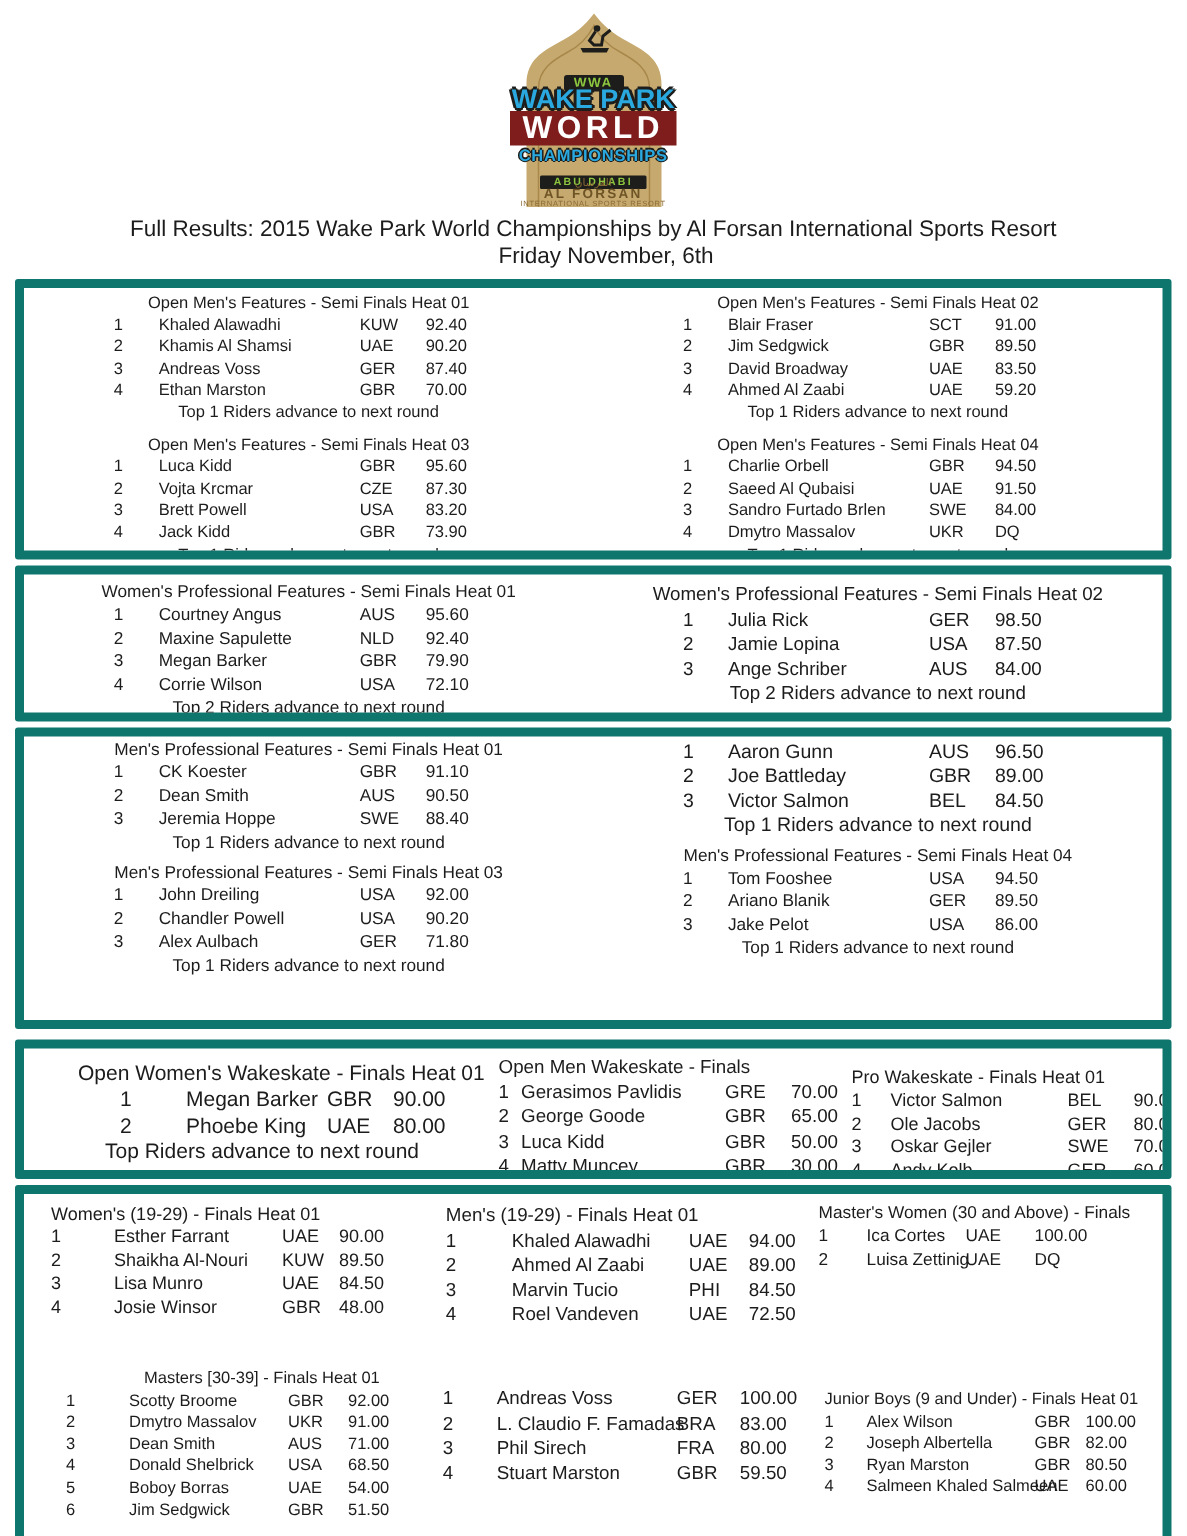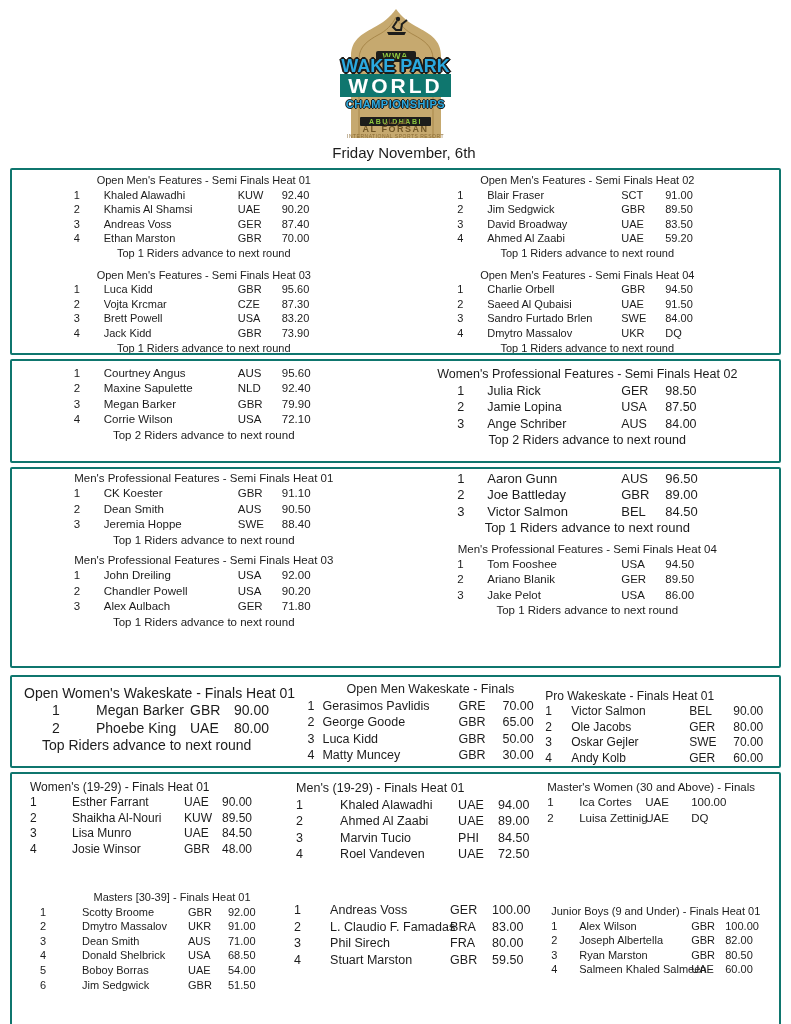--- a/index.html
+++ b/index.html
@@ -13,47 +13,47 @@
   .logo svg.arch{position:absolute;left:0;top:0;}
   .logo .ltxt{position:absolute;left:0;width:100%;text-align:center;white-space:nowrap;}
   .l-rider{top:12px;}
   .l-wwa{top:41px;}
   .l-wwa span{display:inline-block;background:#1d1d1b;color:#8dc63f;font-weight:900;
     font-size:9px;line-height:11px;padding:0 7px;border-radius:2px;letter-spacing:1px;}
   .l-wakepark{top:52px;font-size:18px;font-weight:900;color:#2aa9e0;letter-spacing:0px;
     text-shadow:-2px 0 #1d1d1b,2px 0 #1d1d1b,0 -2px #1d1d1b,0 2px #1d1d1b,
                 -1px -1px #1d1d1b,1px 1px #1d1d1b,1px -1px #1d1d1b,-1px 1px #1d1d1b;}
   .l-world{top:70px;}
-  .l-world span{display:inline-block;background:#0f766e;color:#ffffff;font-weight:900;
+  .l-world span{display:inline-block;background:#7f1d1d;color:#ffffff;font-weight:900;
     font-size:21px;line-height:23px;padding:0 8px;letter-spacing:3px;}
   .l-champ{top:94px;font-size:11px;font-weight:900;color:#2aa9e0;letter-spacing:0.5px;
     text-shadow:-1px 0 #1d1d1b,1px 0 #1d1d1b,0 -1px #1d1d1b,0 1px #1d1d1b;}
   .l-abudhabi{top:106px;}
   .l-abudhabi span{display:inline-block;background:#1d1d1b;color:#8dc63f;font-weight:900;
     font-size:7px;line-height:9px;padding:0 9px;letter-spacing:1.5px;border-radius:1px;}
   .l-arabic{top:114px;font-size:7px;color:#8a6b35;}
   .l-alforsan{top:120px;font-size:9px;font-weight:700;color:#6f5526;letter-spacing:1.5px;}
   .l-sub{top:129px;font-size:5px;color:#8a6b35;letter-spacing:0.5px;}
   
   .title-block{text-align:center;margin-top:6px;}
   .main-title{font-size:15px;line-height:18px;}
   .date-line{font-size:15px;line-height:18px;margin-left:17px;}
   
   main{display:block;margin-top:6px;}
-  .box{margin:0 10px 4px;border:2px solid #0f766e;border-radius:2px;overflow:hidden;box-sizing:border-box;}
+  .box{margin:0 10px 4px;border:6px solid #0f766e;border-radius:2px;overflow:hidden;box-sizing:border-box;}
   .box-row{display:flex;}
   .box-col{flex:1;min-width:0;}
   .box-0{height:187px;padding-top:3px;}
   .box-1{height:104px;padding-top:5px;}
   .box-2{height:201px;padding-top:2px;margin-bottom:7px;}
   .box-3{height:93px;padding-top:4px;}
   .box-4{height:258px;padding-top:6px;}
   .box-0 .heat+.heat{margin-top:7px;}
   .box-2 .heat+.heat{margin-top:5px;}
-  .box-3 .box-col:nth-child(1){flex:0 0 38%;}
+  .box-3 .box-col:nth-child(1){flex:0 0 38%;margin-left:24px;}
   .box-3 .box-col:nth-child(2){flex:0 0 31%;}
   .box-3 .box-col:nth-child(3){flex:0 0 31%;}
   .box-3 .box-col:nth-child(1) .heat{margin-top:4px;}
   .box-3 .box-col:nth-child(3) .heat{margin-top:8px;}
   .box-4 .box-col:nth-child(1){flex:0 0 36%;}
   .box-4 .box-col:nth-child(2){flex:0 0 33%;}
   .box-4 .box-col:nth-child(3){flex:0 0 31%;}
   .box-4 .box-row:first-child{height:110px;}
   .box-4 .box-row:nth-child(2) .box-col:nth-child(2) .heat{margin-top:12px;}
   .box-4 .box-row:nth-child(2) .box-col:nth-child(3) .heat{margin-top:14px;}
@@ -72,21 +72,21 @@
   
   .v-center{text-align:center;}
   .v-center .heat-table{display:inline-block;text-align:left;}
   .v-center .heat-row{grid-template-columns:30px 134px 44px 52px;}
   
   .v-wskw .heat-title{text-align:left;padding-left:12px;}
   .v-wskw .heat-table{margin-left:40px;}
   .v-wskw .heat-row{grid-template-columns:44px 94px 44px 56px;}
   .v-wskw .heat-footer{text-align:left;padding-left:30px;}
   
-  .v-wskm .heat-title{text-align:center;padding-left:4px;margin-left:12px;}
+  .v-wskm .heat-title{text-align:left;padding-left:4px;}
   .v-wskm .heat-table{margin-left:4px;}
   .v-wskm .heat-row{grid-template-columns:15px 136px 44px 50px;}
   
   .v-wskp .heat-title{text-align:left;padding-left:4px;}
   .v-wskp .heat-table{margin-left:4px;}
   .v-wskp .heat-row{grid-template-columns:26px 118px 44px 52px;}
   
   .v-agel .heat-title{text-align:left;padding-left:18px;}
   .v-agel .heat-table{margin-left:18px;}
   .v-agel .heat-row{grid-template-columns:42px 112px 38px 52px;}
@@ -129,20 +129,21 @@
     <div class="ltxt l-wwa"><span>WWA</span></div>
     <div class="ltxt l-wakepark">WAKE PARK</div>
     <div class="ltxt l-world"><span>WORLD</span></div>
     <div class="ltxt l-champ">CHAMPIONSHIPS</div>
     <div class="ltxt l-abudhabi"><span>ABU DHABI</span></div>
     <div class="ltxt l-arabic">الفرسان</div>
     <div class="ltxt l-alforsan">AL FORSAN</div>
     <div class="ltxt l-sub">INTERNATIONAL SPORTS RESORT</div>
   </div>
   <div class="title-block">
+    <div class="main-title">Full Results: 2015 Wake Park World Championships by Al Forsan International Sports Resort</div>
     <div class="date-line">Friday November, 6th</div>
   </div>
 </header>
 
 <main>
     <section class="box box-0">
       <div class="box-row">
         <div class="box-col">
           <div class="heat v-center size-s"><div class="heat-title">Open Men's Features - Semi Finals  Heat  01</div><div class="heat-table"><div class="heat-row">
                 <span class="cell cell-rank">1</span>
@@ -229,21 +230,21 @@
                 <span class="cell cell-name">Dmytro Massalov</span>
                 <span class="cell cell-country">UKR</span>
                 <span class="cell cell-score">DQ</span>
               </div></div><div class="heat-footer">Top 1 Riders advance to next round</div></div>
         </div>
       </div>
     </section>
     <section class="box box-1">
       <div class="box-row">
         <div class="box-col">
-          <div class="heat v-center size-sm"><div class="heat-table"><div class="heat-row">
+          <div class="heat v-center size-sm"><div class="heat-title">Women's Professional Features - Semi Finals  Heat  01</div><div class="heat-table"><div class="heat-row">
                 <span class="cell cell-rank">1</span>
                 <span class="cell cell-name">Courtney Angus</span>
                 <span class="cell cell-country">AUS</span>
                 <span class="cell cell-score">95.60</span>
               </div><div class="heat-row">
                 <span class="cell cell-rank">2</span>
                 <span class="cell cell-name">Maxine Sapulette</span>
                 <span class="cell cell-country">NLD</span>
                 <span class="cell cell-score">92.40</span>
               </div><div class="heat-row">

